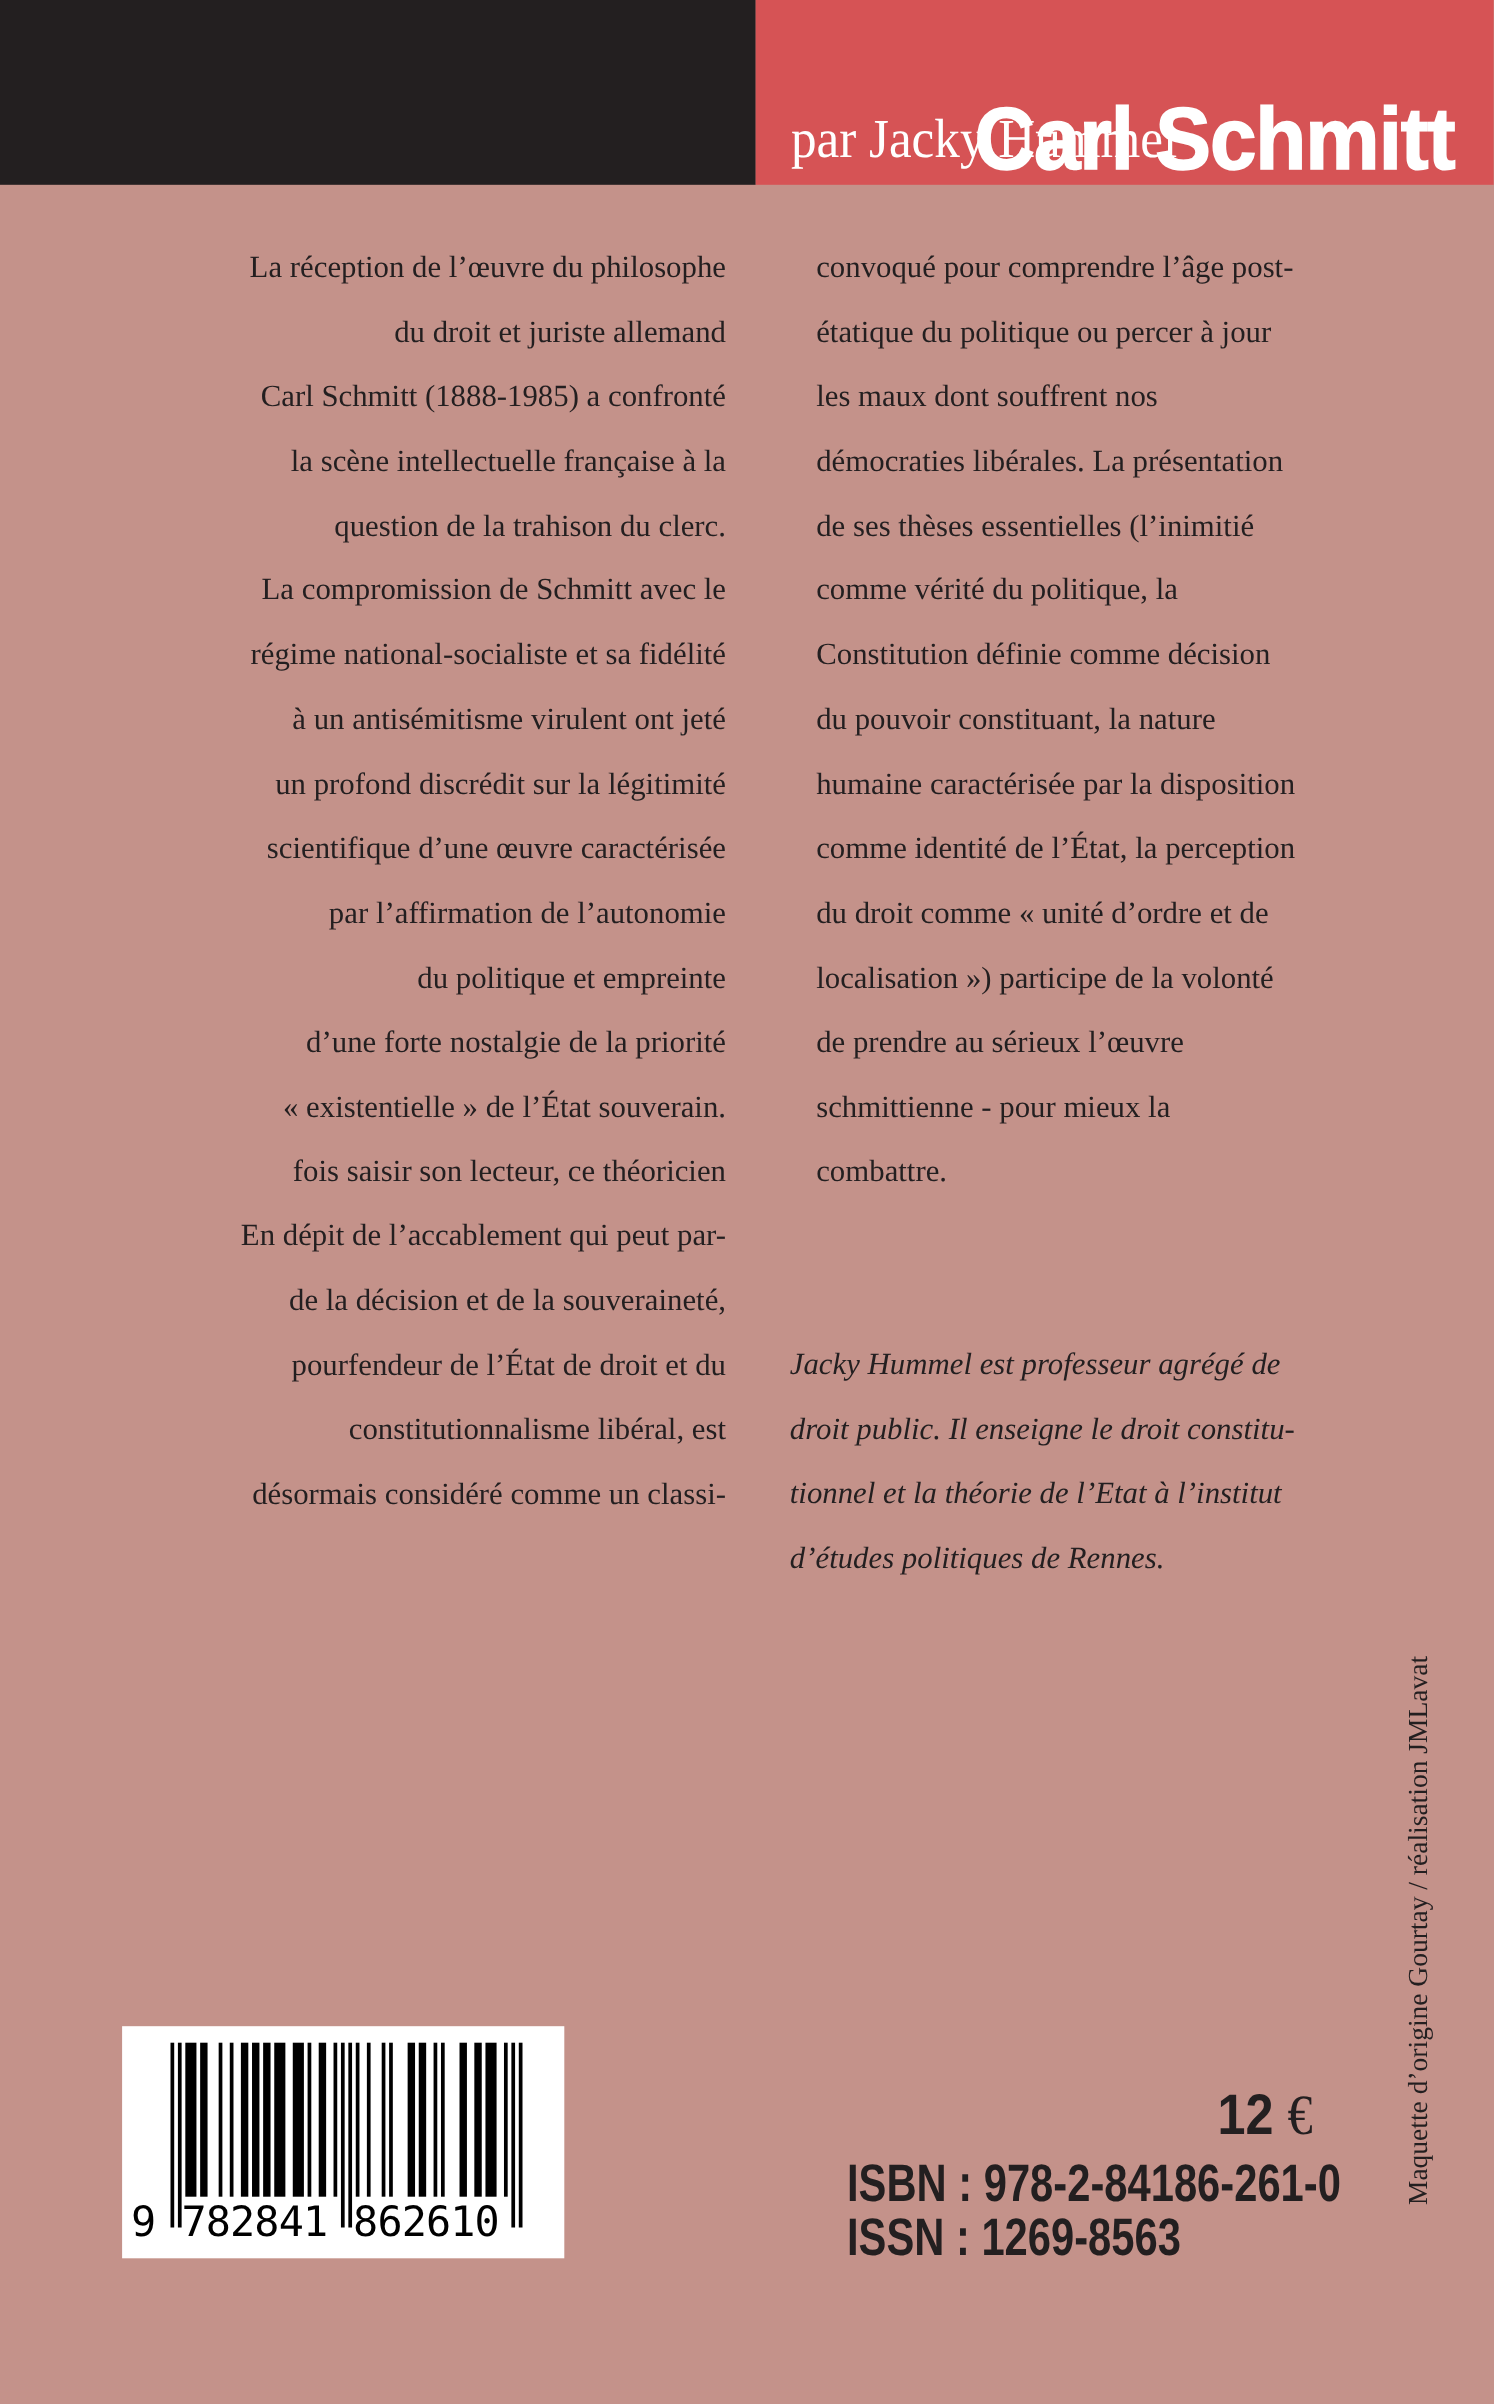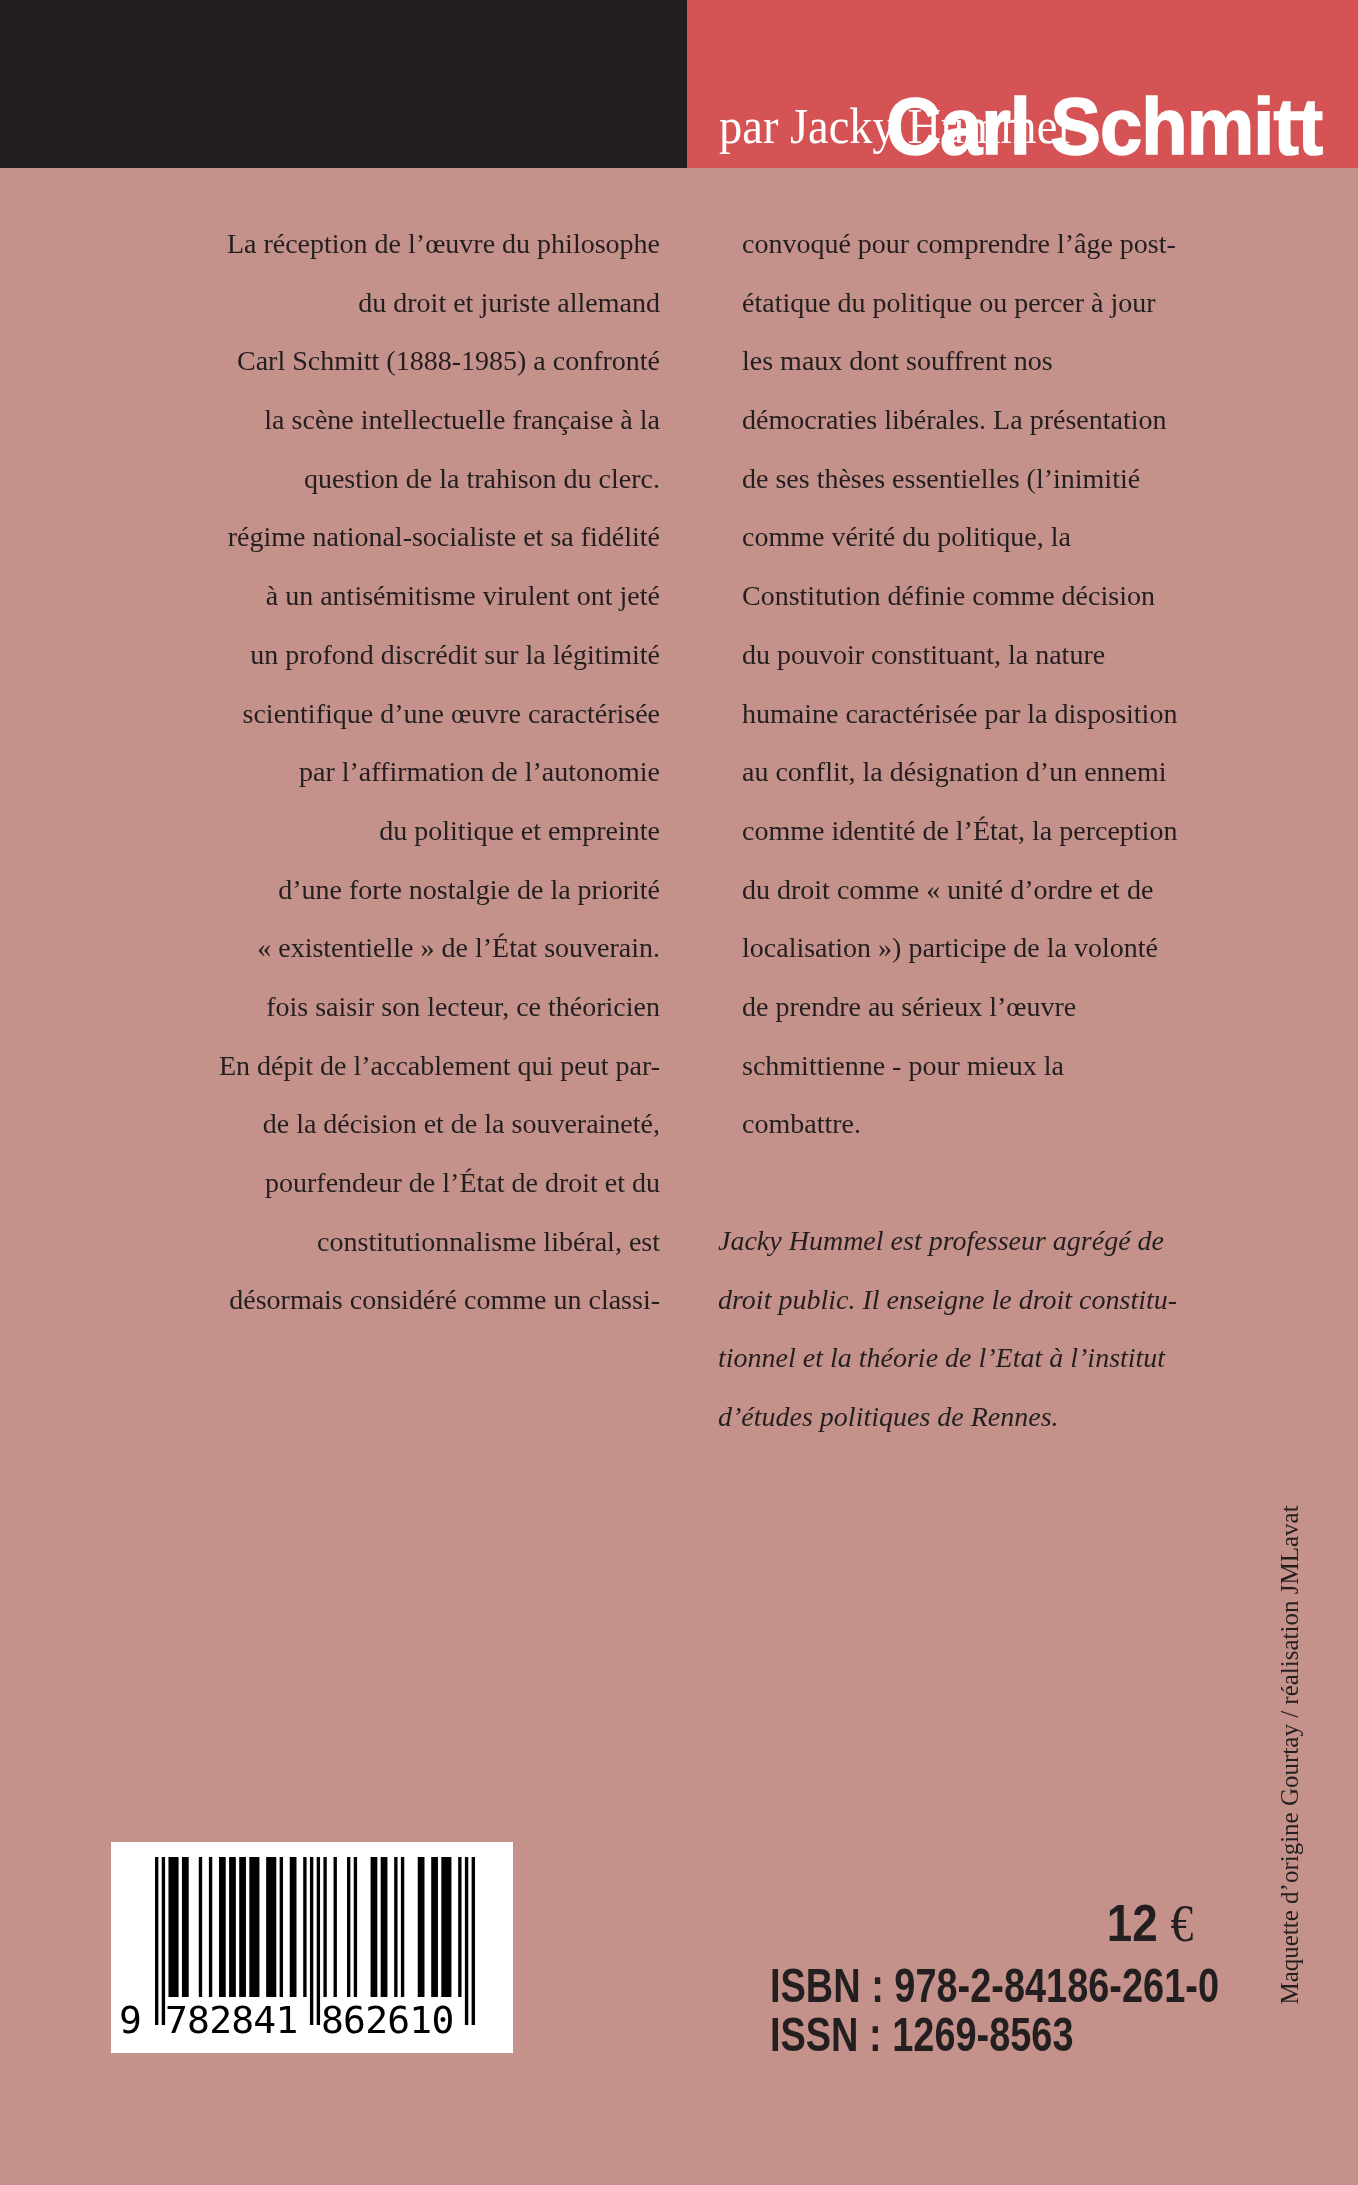--- a/index.html
+++ b/index.html
@@ -77,20 +77,21 @@
 <div class="hdr-red"></div>
 <div class="title">Carl Schmitt</div>
 <div class="subtitle">par Jacky Hummel</div>
 
 <div class="col col-left" id="colLeft">
     <span class="ln" style="display: block; transform: scaleX(1);">La réception de l’œuvre du philosophe</span>
     <span class="ln" style="display: block; transform: scaleX(1);">du droit et juriste allemand</span>
     <span class="ln" style="display: block; transform: scaleX(1);">Carl Schmitt (1888-1985) a confronté</span>
     <span class="ln" style="display: block; transform: scaleX(1);">la scène intellectuelle française à la</span>
     <span class="ln" style="display: block; transform: scaleX(1);">question de la trahison du clerc.</span>
+    <span class="ln" style="display: block; transform: scaleX(1);">La compromission de Schmitt avec le</span>
     <span class="ln" style="display: block; transform: scaleX(1);">régime national-socialiste et sa fidélité</span>
     <span class="ln" style="display: block; transform: scaleX(1);">à un antisémitisme virulent ont jeté</span>
     <span class="ln" style="display: block; transform: scaleX(1);">un profond discrédit sur la légitimité</span>
     <span class="ln" style="display: block; transform: scaleX(1);">scientifique d’une œuvre caractérisée</span>
     <span class="ln" style="display: block; transform: scaleX(1);">par l’affirmation de l’autonomie</span>
     <span class="ln" style="display: block; transform: scaleX(1);">du politique et empreinte</span>
     <span class="ln" style="display: block; transform: scaleX(1);">d’une forte nostalgie de la priorité</span>
     <span class="ln" style="display: block; transform: scaleX(1);">« existentielle » de l’État souverain.</span>
     <span class="ln" style="display: block; transform: scaleX(1);">fois saisir son lecteur, ce théoricien</span>
     <span class="ln" style="display: block; transform: scaleX(1);">En dépit de l’accablement qui peut par-</span>
@@ -102,21 +103,20 @@
 <div class="col col-right" id="colRight">
     <span class="ln" style="display: block; transform: scaleX(1);">convoqué pour comprendre l’âge post-</span>
     <span class="ln" style="display: block; transform: scaleX(1);">étatique du politique ou percer à jour</span>
     <span class="ln" style="display: block; transform: scaleX(1);">les maux dont souffrent nos</span>
     <span class="ln" style="display: block; transform: scaleX(1);">démocraties libérales. La présentation</span>
     <span class="ln" style="display: block; transform: scaleX(1);">de ses thèses essentielles (l’inimitié</span>
     <span class="ln" style="display: block; transform: scaleX(1);">comme vérité du politique, la</span>
     <span class="ln" style="display: block; transform: scaleX(1);">Constitution définie comme décision</span>
     <span class="ln" style="display: block; transform: scaleX(1);">du pouvoir constituant, la nature</span>
     <span class="ln" style="display: block; transform: scaleX(1);">humaine caractérisée par la disposition</span>
-    <span class="ln" style="display: block; transform: scaleX(1);">au conflit, la désignation d’un ennemi</span>
     <span class="ln" style="display: block; transform: scaleX(1);">comme identité de l’État, la perception</span>
     <span class="ln" style="display: block; transform: scaleX(1);">du droit comme « unité d’ordre et de</span>
     <span class="ln" style="display: block; transform: scaleX(1);">localisation ») participe de la volonté</span>
     <span class="ln" style="display: block; transform: scaleX(1);">de prendre au sérieux l’œuvre</span>
     <span class="ln" style="display: block; transform: scaleX(1);">schmittienne - pour mieux la</span>
     <span class="ln" style="display: block; transform: scaleX(1);">combattre.</span>
   </div>
 <div class="col bio" id="colBio">
     <span class="ln" style="display: block;">Jacky Hummel est professeur agrégé de</span>
     <span class="ln" style="display: block;">droit public. Il enseigne le droit constitu-</span>

